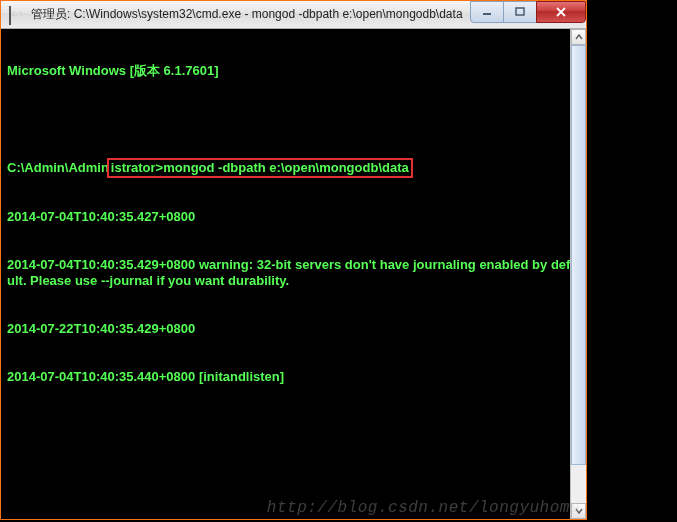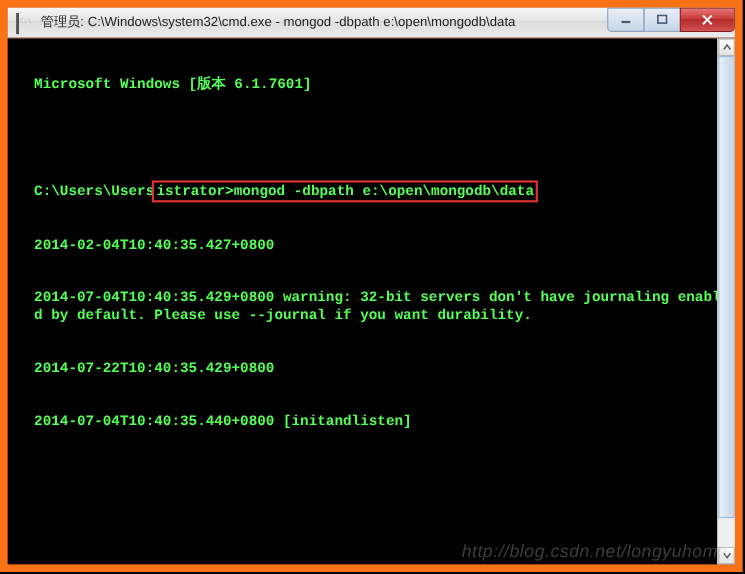--- a/index.html
+++ b/index.html
@@ -5,23 +5,23 @@
   html, body {
     margin: 0;
     padding: 0;
     width: 677px;
     height: 522px;
     overflow: hidden;
     font-family: "Microsoft YaHei", "SimSun", sans-serif;
     background: #000;
   }
   .window {
-    width: 675px;
+    width: 587px;
     height: 520px;
-    border: 7px solid #f97316;
+    border: 1px solid #f97316;
     background: #c2410c;
     position: relative;
     box-sizing: border-box;
   }
   .titlebar {
     height: 28px;
     background: linear-gradient(to bottom, #f7f7f7 0%, #e4e4e4 45%, #dcdcdc 46%, #ececec 100%);
     display: flex;
     align-items: center;
     border-bottom: 1px solid #b0b0b0;
@@ -84,22 +84,22 @@
     border: 1px solid #8b1a1a;
     color: #fff;
     border-radius: 0 0 4px 0;
   }
   .win-btn svg { display:block; }
 
   .term {
     position: absolute;
     top: 28px; left: 0; right: 0; bottom: 0;
     background: #000;
-    padding: 2px 4px 0 24px;
-    font-family: Liberation Mono, monospace;
+    padding: 2px 4px 0 6px;
+    font-family: Liberation Sans, sans-serif;
     font-size: 13px;
     line-height: 16px;
     color: #00ff00;
     white-space: pre-wrap;
     word-break: break-all;
     box-sizing: border-box;
     overflow: hidden;
   }
   .term .line { display:block; }
   .term .bold { font-weight: bold; color: #55ff55; }
@@ -136,21 +136,21 @@
     top: 0; left: 0; right: 0;
     height: 420px;
     background: linear-gradient(to right, #e8f0fa, #c7d7ec);
     border: 1px solid #9db7d6;
     box-sizing: border-box;
   }
   .watermark {
     position: absolute;
     right: 6px;
     bottom: 2px;
-    font-family: Liberation Sans, sans-serif;
+    font-family: Liberation Mono, monospace;
     font-size: 16px;
     color: rgba(200,200,200,0.30);
     letter-spacing: 0.5px;
     font-style: italic;
     pointer-events: none;
   }
   .blank { display:block; height:16px; }
 </style>
 </head>
 <body>
@@ -175,22 +175,22 @@
         <svg width="12" height="10">
             <path d="M2 1 L10 9 M10 1 L2 9" stroke="#fff" stroke-width="1.8"></path>
           </svg>
       </div>
     </div>
   </div>
 
   <div class="term">
     <span class="line bold">Microsoft Windows [版本 6.1.7601]</span>
     <span class="blank"></span>
-    <span class="line bold"><span>C:\Users\Users</span><span class="highlight-box">istrator&gt;mongod -dbpath e:\open\mongodb\data</span></span>
-    <span class="line bold">2014-02-04T10:40:35.427+0800</span>
+    <span class="line bold"><span>C:\Admin\Admin</span><span class="highlight-box">istrator&gt;mongod -dbpath e:\open\mongodb\data</span></span>
+    <span class="line bold">2014-07-04T10:40:35.427+0800</span>
     <span class="line bold">2014-07-04T10:40:35.429+0800 warning: 32-bit servers don't have journaling enabled by default. Please use --journal if you want durability.</span>
     <span class="line bold">2014-07-22T10:40:35.429+0800</span>
     <span class="line bold">2014-07-04T10:40:35.440+0800 [initandlisten]</span>
     
     
     
     
     
     
     

